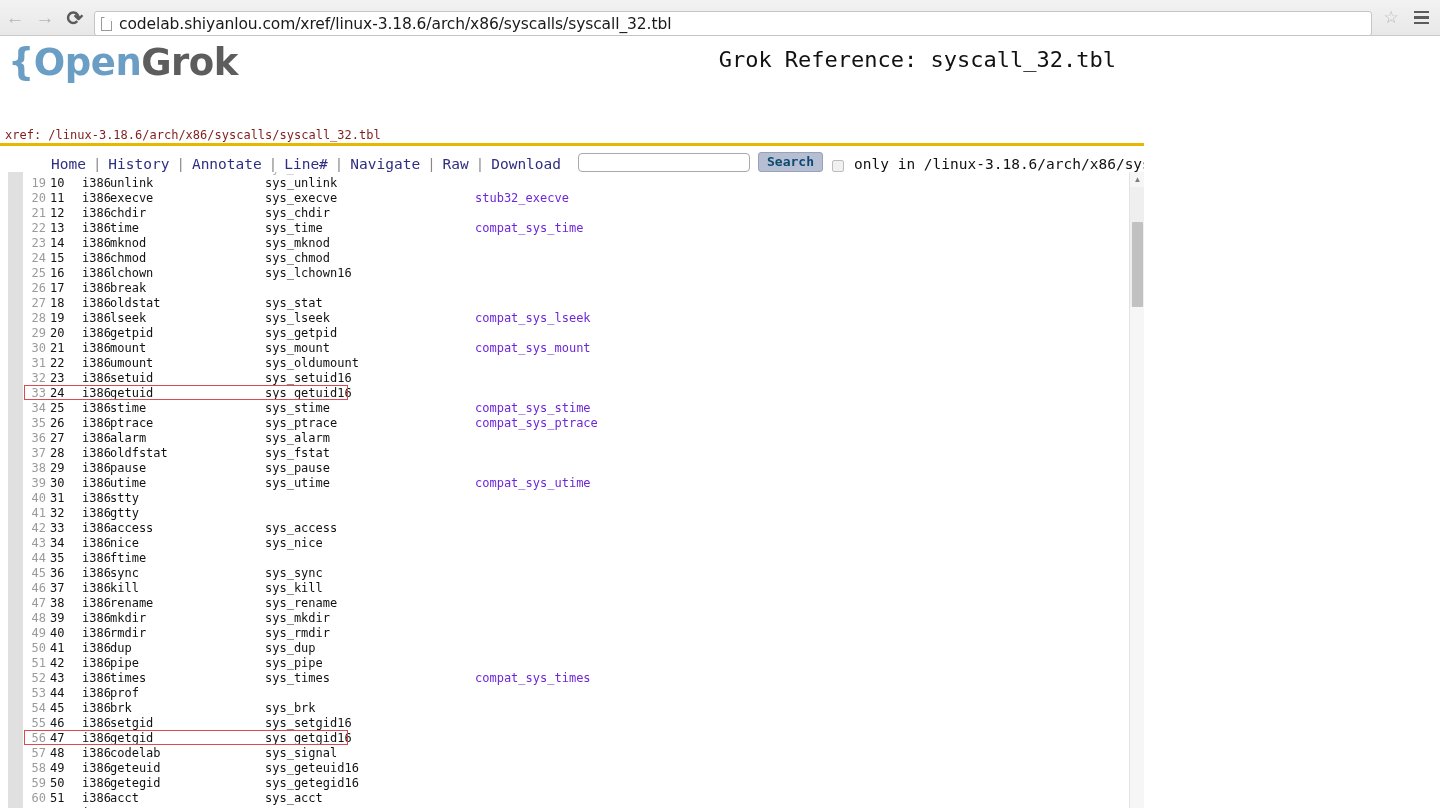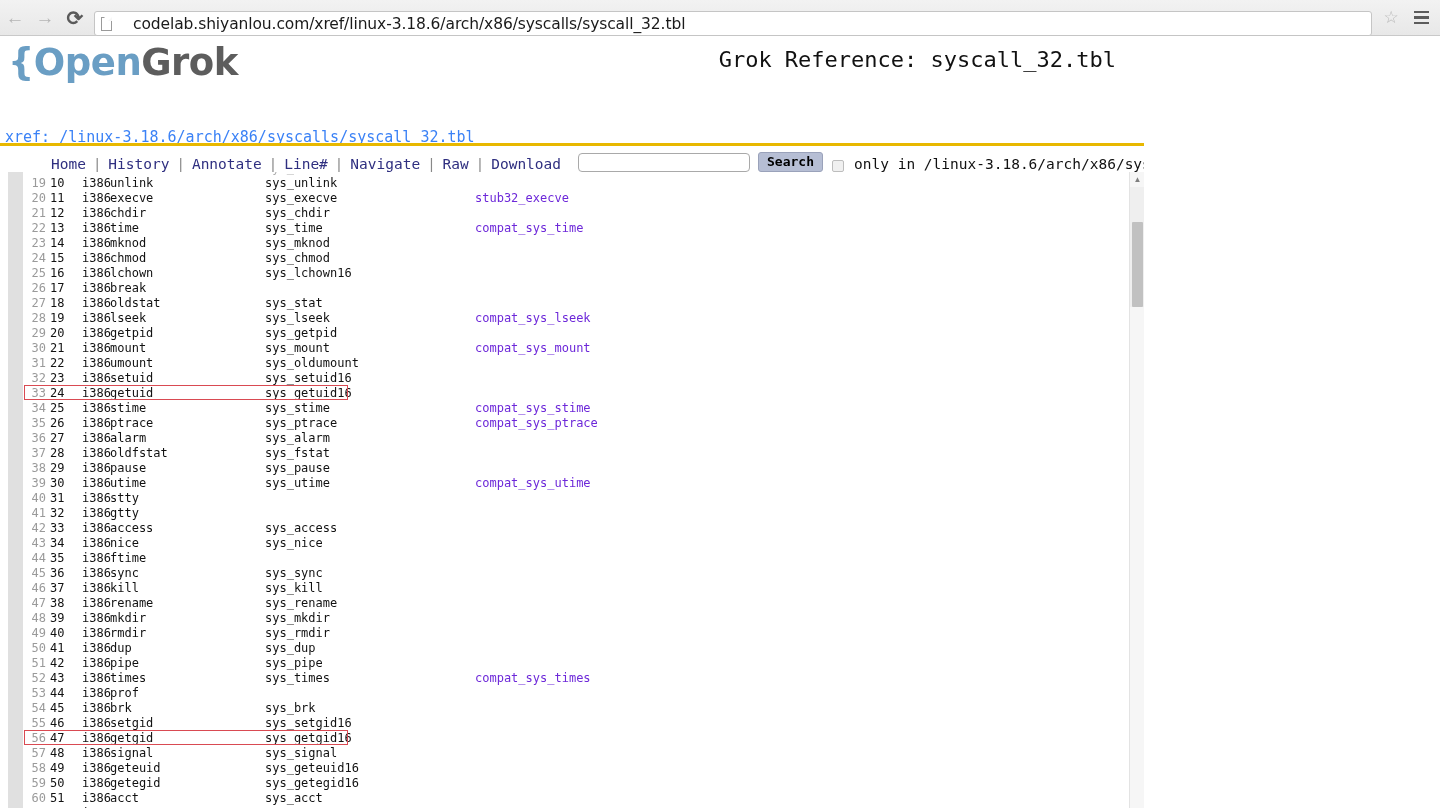--- a/index.html
+++ b/index.html
@@ -27,21 +27,20 @@
     user-select: none;
   }
   .nav-btn.reload { color: #5a5a5a; font-size: 20px; font-weight: bold; }
   #urlbar-wrap {
     flex: 1; height: 25px; margin: 12px 6px 0 4px;
     background: #fff;
     border: 1px solid #c5c5c5;
     border-radius: 3px;
     display: flex; align-items: center;
     padding: 0 6px;
-    gap: 14px;
   }
   #page-icon {
     width: 11px; height: 14px;
     border: 1px solid #9a9a9a;
     background: #fff;
     margin-right: 7px;
     position: relative;
     flex: 0 0 auto;
   }
   #page-icon:after {
@@ -85,21 +84,21 @@
   #logo .grok { color: #5d5d5d; }
   #pagetitle {
     position: absolute; right: 28px; top: 11px;
     font-family: "DejaVu Sans Mono", monospace;
     font-size: 22px; color: #111; white-space: nowrap;
   }
 
   #xref-path {
     position: absolute; left: 5px; top: 92px;
     font-family: "DejaVu Sans Mono", monospace;
-    font-size: 15px; color: #3b82f6; white-space: nowrap;
+    font-size: 12px; color: #7f1d1d; white-space: nowrap;
   }
   #gold-rule {
     position: absolute; left: 0; top: 107px;
     width: 1440px; height: 3px; background: #e8b800;
   }
 
   #menubar {
     position: absolute; left: 0; top: 112px;
     width: 1440px; height: 24px;
     display: flex; align-items: flex-end;
@@ -113,21 +112,21 @@
   }
   #menubar .sep { color: #888; font-size: 14px; font-family: "DejaVu Sans Mono", monospace; }
   #search-input {
     width: 172px; height: 19px; margin-left: 10px;
     border: 1px solid #a9a9a9; border-radius: 4px;
     background: #fff; font-size: 12px; padding: 0 4px;
     font-family: "Liberation Sans", sans-serif;
   }
   #search-button {
     margin-left: 8px; height: 20px; padding: 0 8px;
-    background: #b6bed4; color: #000000;
+    background: #b6bed4; color: #0c4a6e;
     border: 1px solid #9aa2ba; border-radius: 3px;
     font-family: "DejaVu Sans Mono", monospace;
     font-size: 13px; font-weight: bold;
     cursor: pointer; line-height: 18px;
   }
   #only-in-checkbox {
     margin-left: 9px; width: 12px; height: 12px;
     border: 1px solid #bdbdbd; background: #f0f0f0; border-radius: 2px;
     display: inline-block;
   }
@@ -295,21 +294,21 @@
         <div class="code-row"><span class="lnum">47</span><span class="c-num">38</span><span class="c-abi">i386</span><span class="c-name">rename</span><span class="c-entry">sys_rename</span><span class="c-compat"></span></div>
         <div class="code-row"><span class="lnum">48</span><span class="c-num">39</span><span class="c-abi">i386</span><span class="c-name">mkdir</span><span class="c-entry">sys_mkdir</span><span class="c-compat"></span></div>
         <div class="code-row"><span class="lnum">49</span><span class="c-num">40</span><span class="c-abi">i386</span><span class="c-name">rmdir</span><span class="c-entry">sys_rmdir</span><span class="c-compat"></span></div>
         <div class="code-row"><span class="lnum">50</span><span class="c-num">41</span><span class="c-abi">i386</span><span class="c-name">dup</span><span class="c-entry">sys_dup</span><span class="c-compat"></span></div>
         <div class="code-row"><span class="lnum">51</span><span class="c-num">42</span><span class="c-abi">i386</span><span class="c-name">pipe</span><span class="c-entry">sys_pipe</span><span class="c-compat"></span></div>
         <div class="code-row"><span class="lnum">52</span><span class="c-num">43</span><span class="c-abi">i386</span><span class="c-name">times</span><span class="c-entry">sys_times</span><span class="c-compat">compat_sys_times</span></div>
         <div class="code-row"><span class="lnum">53</span><span class="c-num">44</span><span class="c-abi">i386</span><span class="c-name">prof</span><span class="c-entry"></span><span class="c-compat"></span></div>
         <div class="code-row"><span class="lnum">54</span><span class="c-num">45</span><span class="c-abi">i386</span><span class="c-name">brk</span><span class="c-entry">sys_brk</span><span class="c-compat"></span></div>
         <div class="code-row"><span class="lnum">55</span><span class="c-num">46</span><span class="c-abi">i386</span><span class="c-name">setgid</span><span class="c-entry">sys_setgid16</span><span class="c-compat"></span></div>
         <div class="code-row"><span class="lnum">56</span><span class="c-num">47</span><span class="c-abi">i386</span><span class="c-name">getgid</span><span class="c-entry">sys_getgid16</span><span class="c-compat"></span></div>
-        <div class="code-row"><span class="lnum">57</span><span class="c-num">48</span><span class="c-abi">i386</span><span class="c-name">signal</span><span class="c-entry">sys_signal</span><span class="c-compat"></span></div>
+        <div class="code-row"><span class="lnum">57</span><span class="c-num">48</span><span class="c-abi">i386</span><span class="c-name">codelab</span><span class="c-entry">sys_signal</span><span class="c-compat"></span></div>
         <div class="code-row"><span class="lnum">58</span><span class="c-num">49</span><span class="c-abi">i386</span><span class="c-name">geteuid</span><span class="c-entry">sys_geteuid16</span><span class="c-compat"></span></div>
         <div class="code-row"><span class="lnum">59</span><span class="c-num">50</span><span class="c-abi">i386</span><span class="c-name">getegid</span><span class="c-entry">sys_getegid16</span><span class="c-compat"></span></div>
         <div class="code-row"><span class="lnum">60</span><span class="c-num">51</span><span class="c-abi">i386</span><span class="c-name">acct</span><span class="c-entry">sys_acct</span><span class="c-compat"></span></div>
         <div class="code-row"><span class="lnum">61</span><span class="c-num">52</span><span class="c-abi">i386</span><span class="c-name">umount2</span><span class="c-entry">sys_umount</span><span class="c-compat"></span></div>
         <div class="code-row"><span class="c-entry"></span><span class="c-compat"></span></div>
       </div>
   <div class="hl-box" style="left: 24px; width: 324px; top: 213px; height: 15px; border-color: rgb(217, 74, 82);"></div>
       <div class="hl-box" style="left: 24px; width: 324px; top: 558px; height: 15px; border-color: rgb(217, 74, 82);"></div>
     </div>
 

